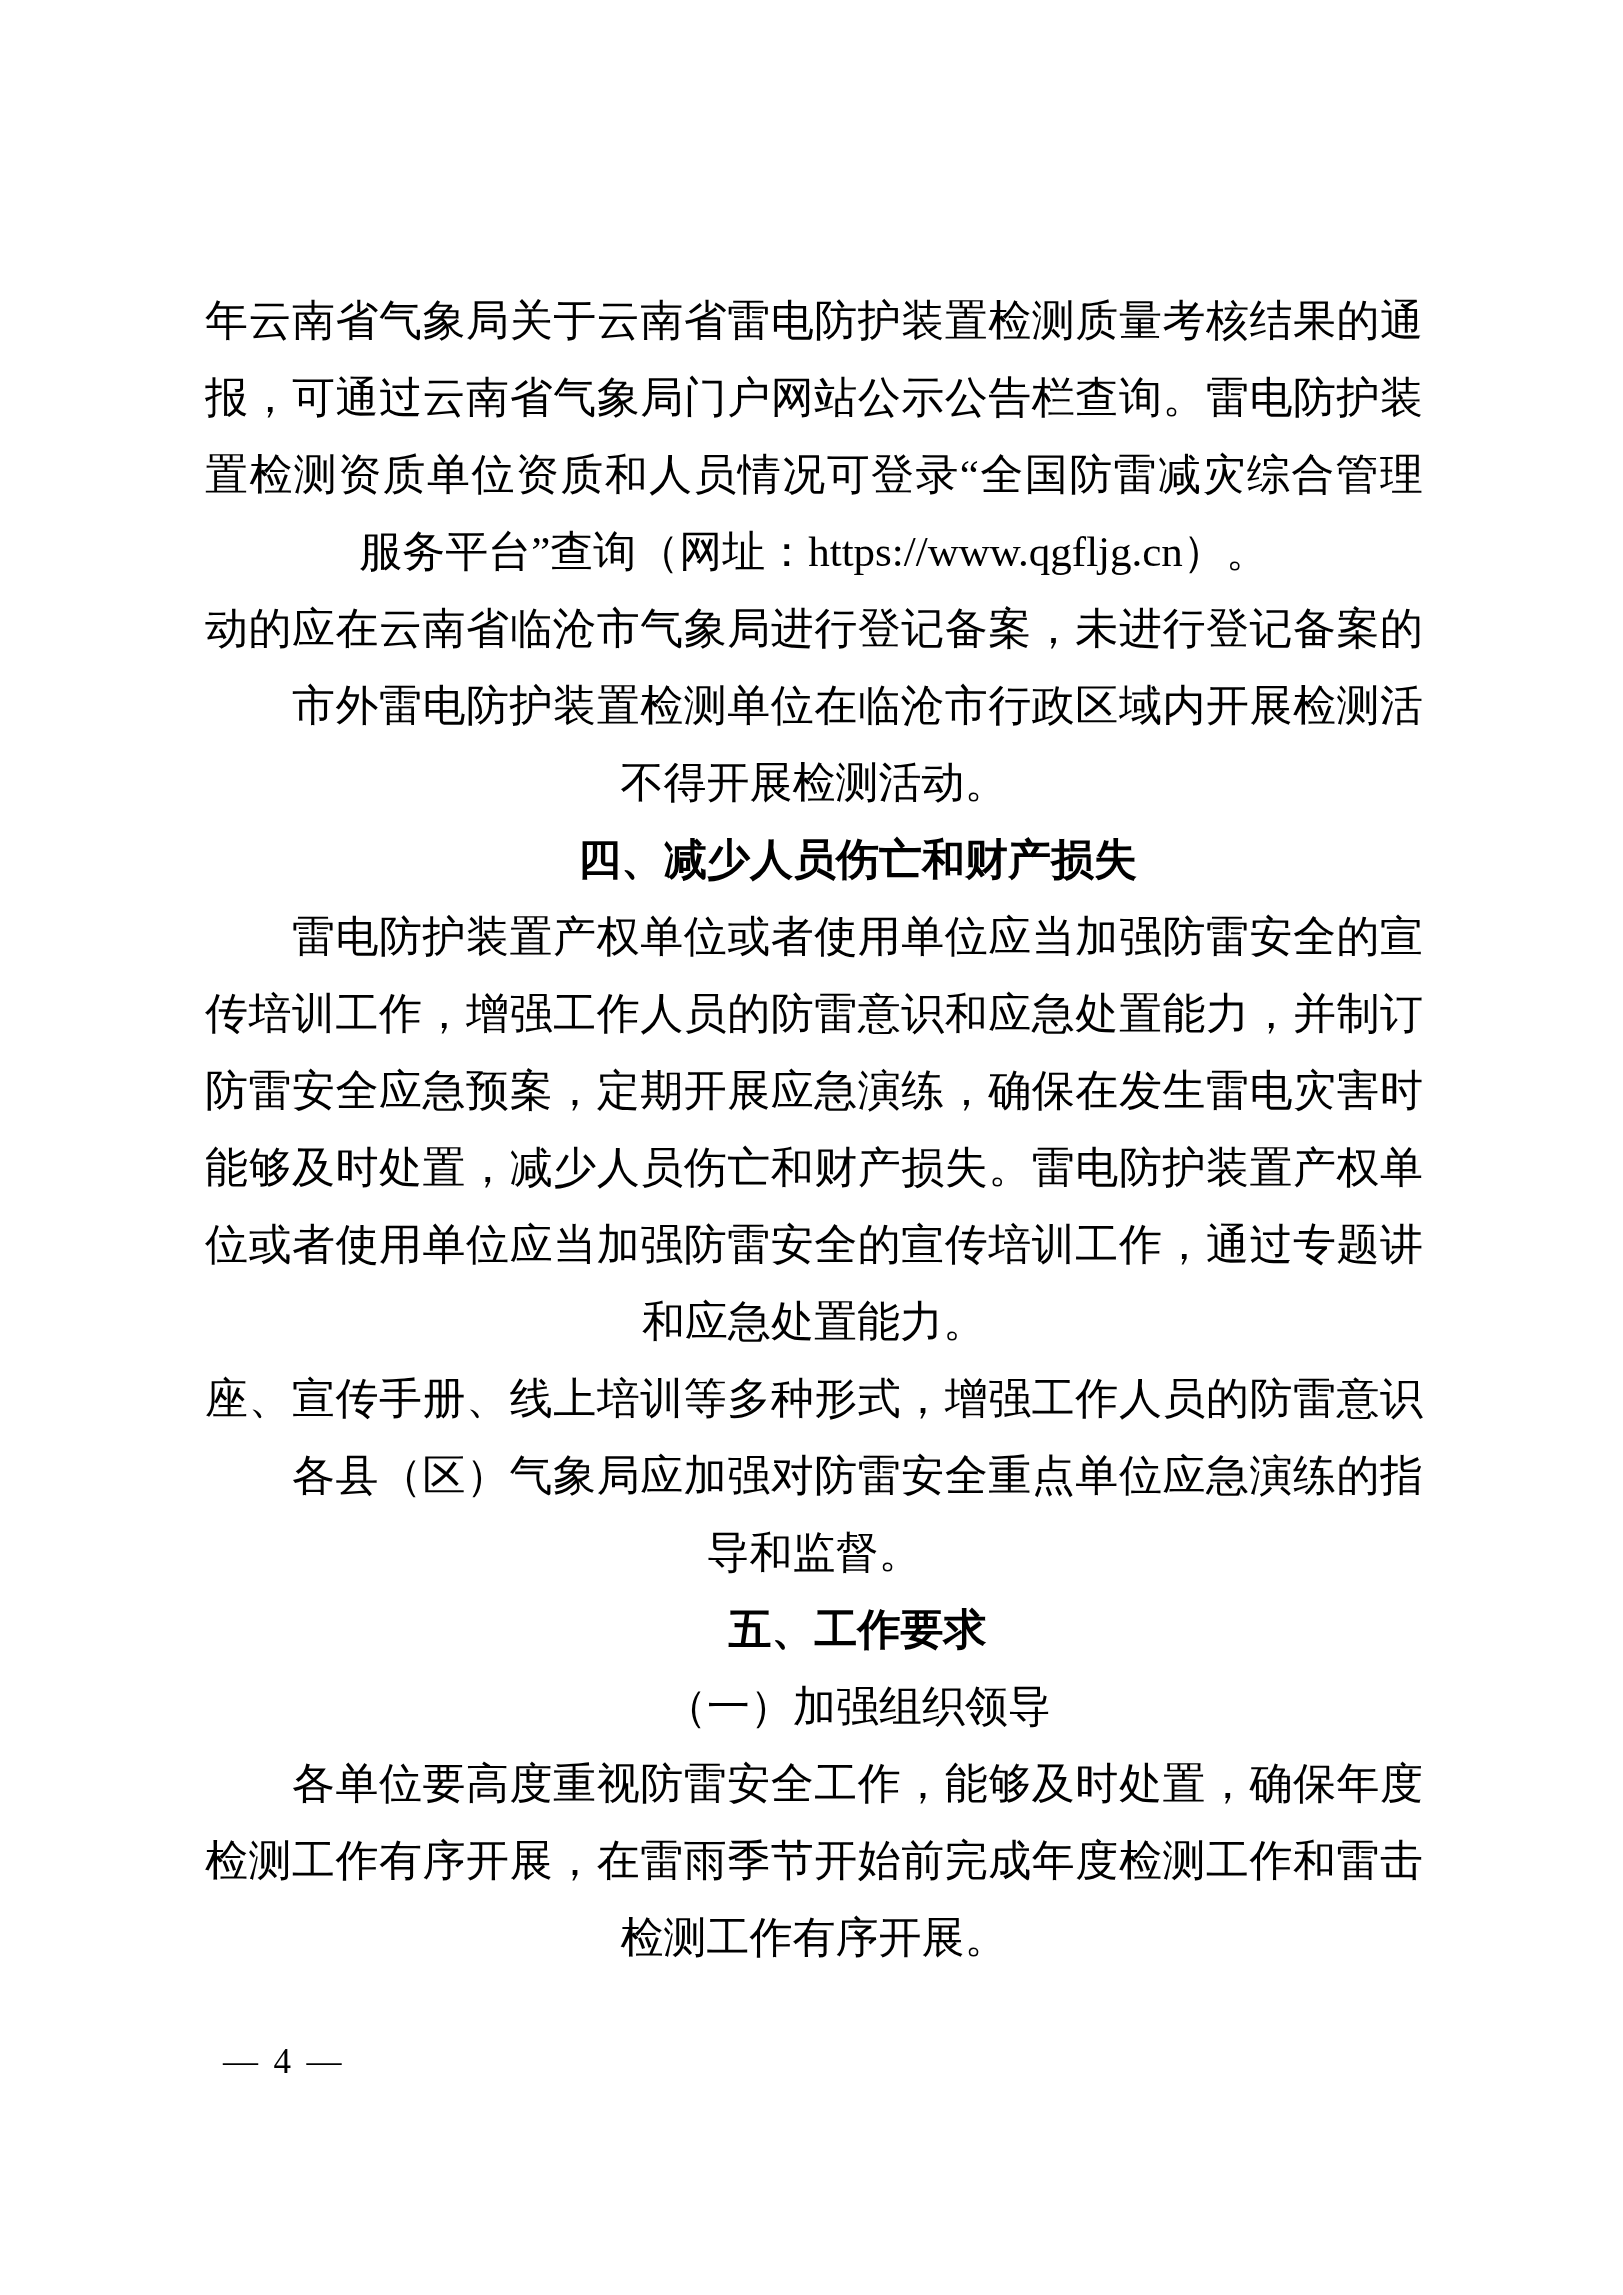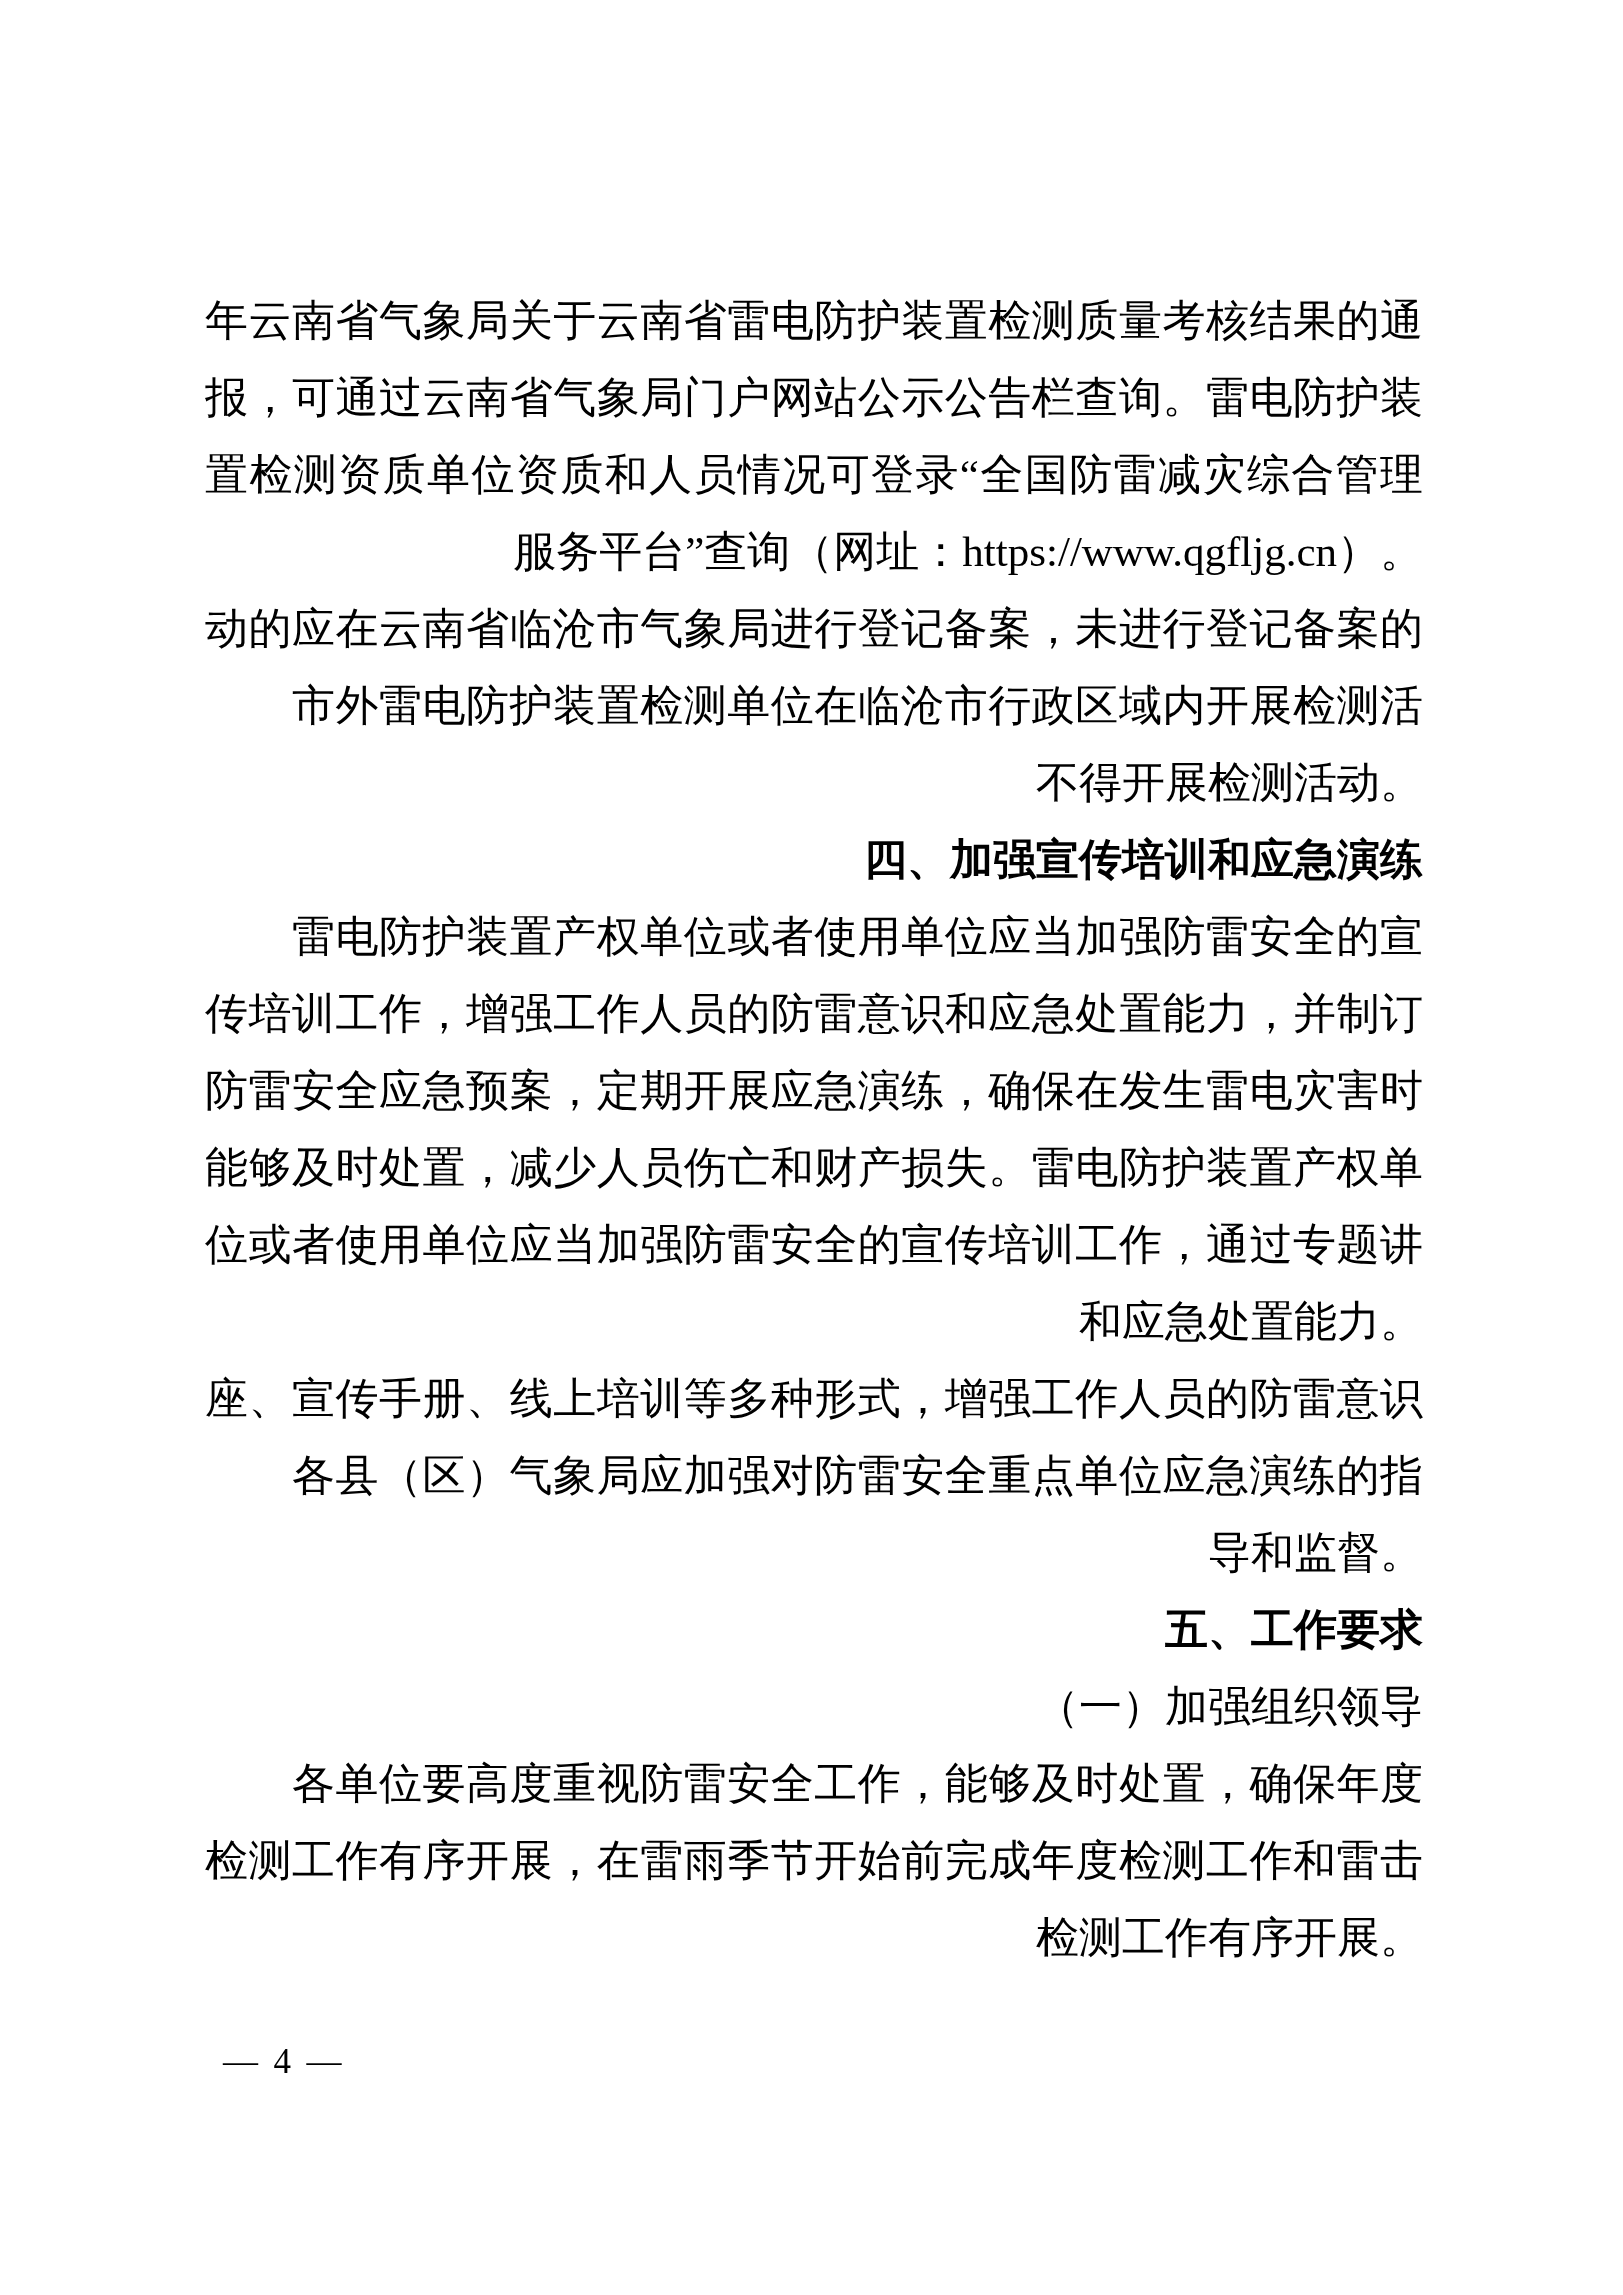--- a/index.html
+++ b/index.html
@@ -20,21 +20,21 @@
     left: 205px;
     top: 282px;
     width: 1218px;
   }
   .line {
     height: 77px;
     line-height: 77px;
     font-size: 43px;
     font-family: "Liberation Serif", "DejaVu Serif", serif;
     color: #000000;
-    text-align: right;
+    text-align: center;
     overflow: hidden;
   }
   .line.j {
     text-align: justify;
     text-align-last: justify;
     text-justify: inter-character;
   }
   .line.ind {
     text-indent: 87px;
   }
@@ -64,21 +64,21 @@
 <div class="page">
 
   <div class="text-block">
     <div class="line j">年云南省气象局关于云南省雷电防护装置检测质量考核结果的通</div>
     <div class="line j">报，可通过云南省气象局门户网站公示公告栏查询。雷电防护装</div>
     <div class="line j">置检测资质单位资质和人员情况可登录“全国防雷减灾综合管理</div>
     <div class="line">服务平台”查询（网址：https://www.qgfljg.cn）。</div>
     <div class="line j">动的应在云南省临沧市气象局进行登记备案，未进行登记备案的</div>
     <div class="line j ind">市外雷电防护装置检测单位在临沧市行政区域内开展检测活</div>
     <div class="line">不得开展检测活动。</div>
-    <div class="line hei ind">四、加强宣传培训和应急演练</div>
+    <div class="line hei ind">四、减少人员伤亡和财产损失</div>
     <div class="line j ind">雷电防护装置产权单位或者使用单位应当加强防雷安全的宣</div>
     <div class="line j">传培训工作，增强工作人员的防雷意识和应急处置能力，并制订</div>
     <div class="line j">防雷安全应急预案，定期开展应急演练，确保在发生雷电灾害时</div>
     <div class="line j">能够及时处置，减少人员伤亡和财产损失。雷电防护装置产权单</div>
     <div class="line j">位或者使用单位应当加强防雷安全的宣传培训工作，通过专题讲</div>
     <div class="line">和应急处置能力。</div>
     <div class="line j">座、宣传手册、线上培训等多种形式，增强工作人员的防雷意识</div>
     <div class="line j ind">各县（区）气象局应加强对防雷安全重点单位应急演练的指</div>
     <div class="line">导和监督。</div>
     <div class="line hei ind">五、工作要求</div>

